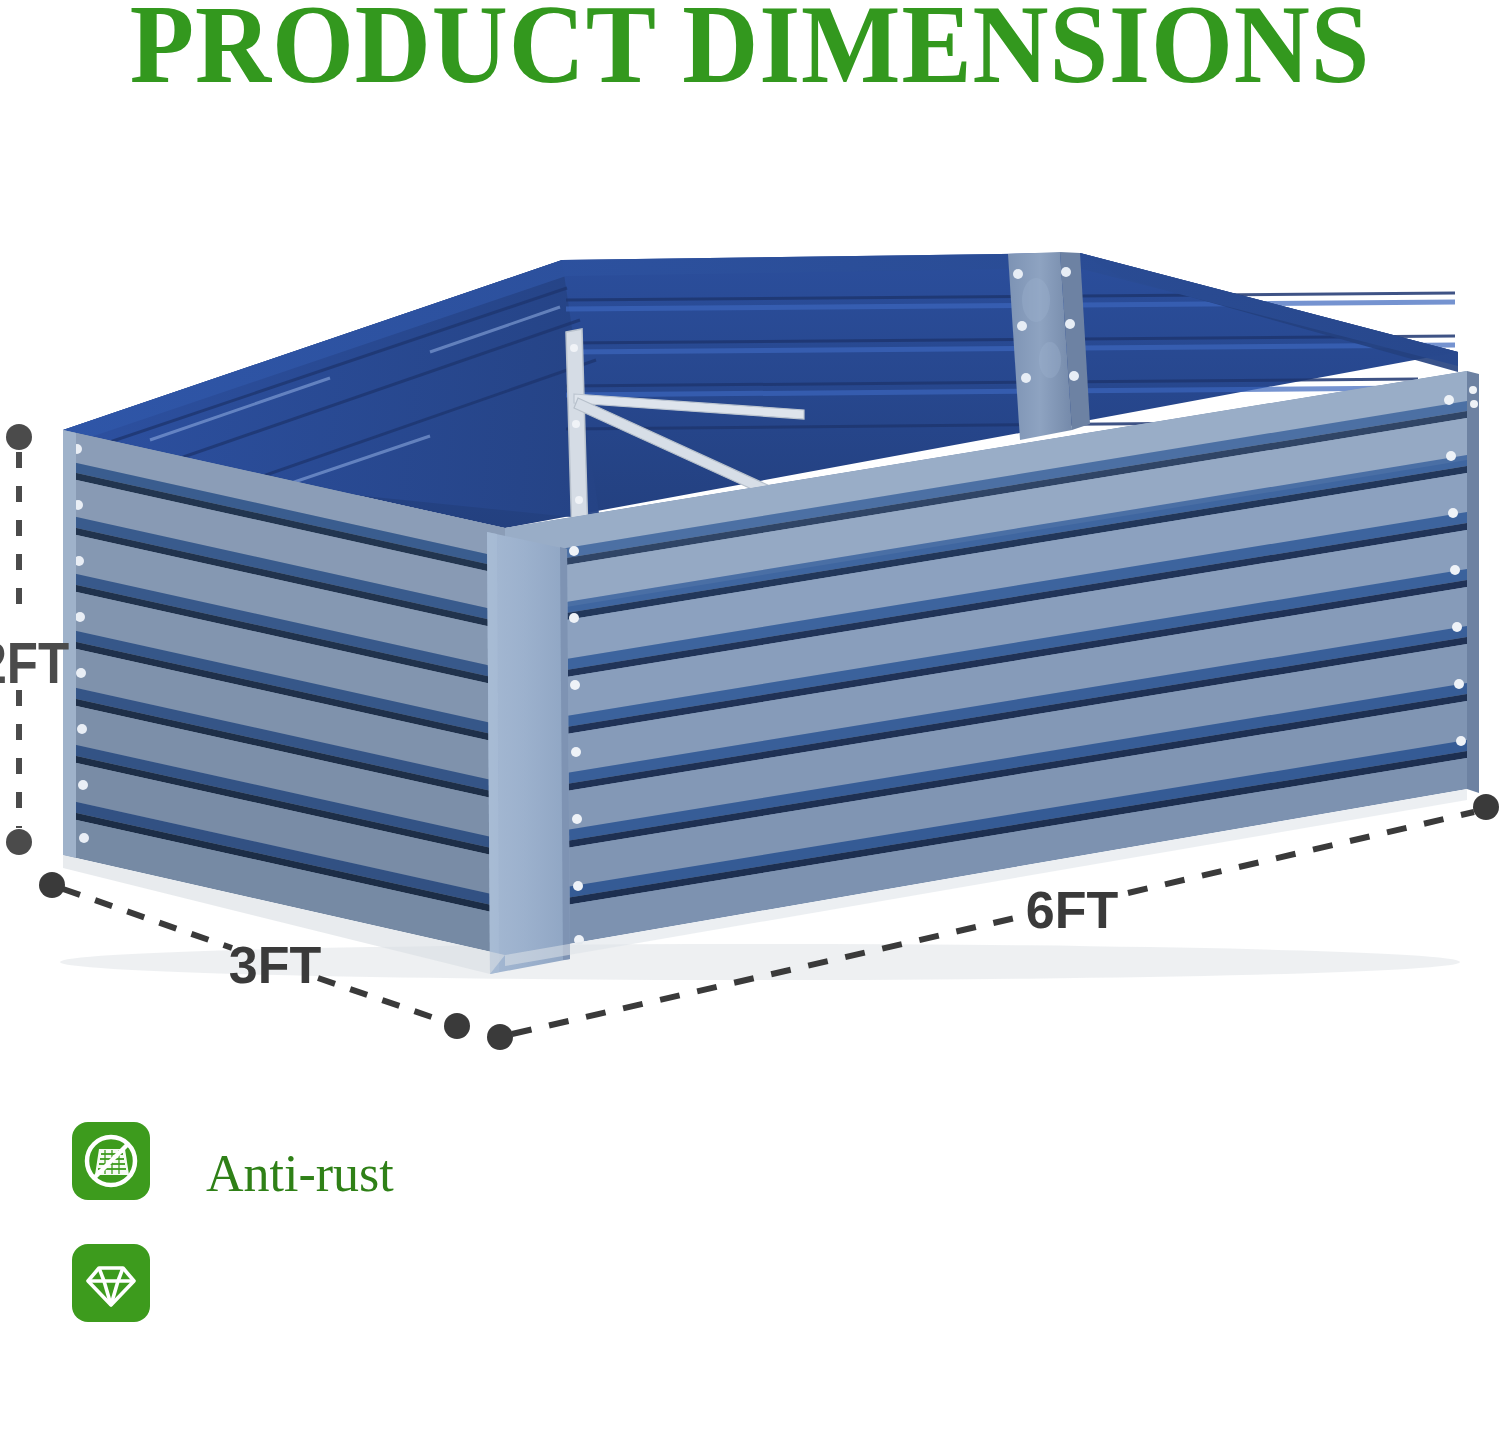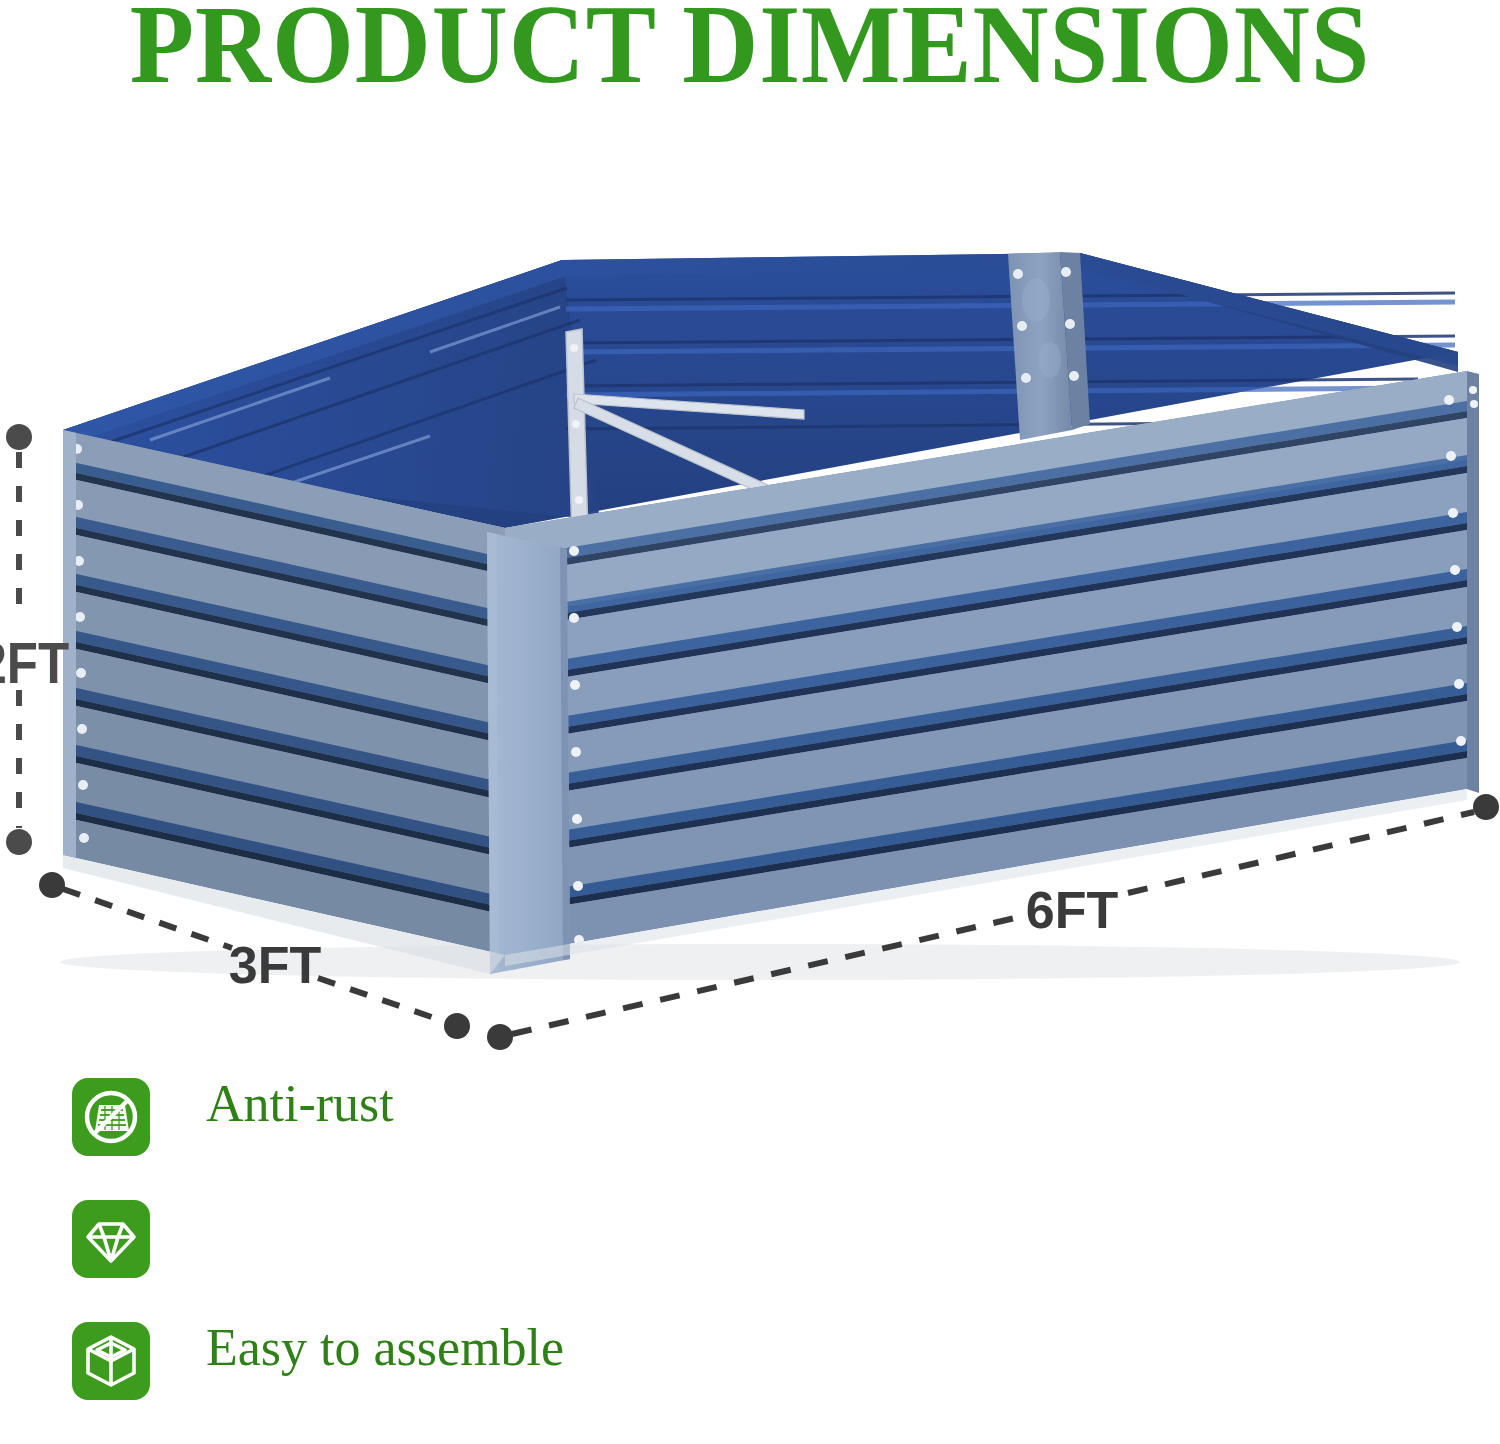--- a/index.html
+++ b/index.html
@@ -53,21 +53,21 @@
 
   
   .features {
     position: absolute;
     left: 56px;
     top: 1078px;
     width: 900px;
   }
   .feature-row {
     display: flex;
-    align-items: flex-start;
+    align-items: flex-end;
     height: 122px;
     padding-left: 16px;
   }
   .feature-icon {
     width: 78px;
     height: 78px;
     min-width: 78px;
     border-radius: 16px;
     background: #3d9b1d;
     display: flex;
@@ -421,30 +421,14 @@
           <path d="M17,14 L22,27"></path>
           <path d="M41,14 L36,27"></path>
 
           <path d="M22,27 L29,51"></path>
           <path d="M36,27 L29,51"></path>
         </g>
       </svg>
     </div>
   </div>
 
-  <div class="feature-row">
-    <div class="feature-icon">
-      <svg width="58" height="58" viewBox="0 0 58 58">
-        <g fill="none" stroke="#ffffff" stroke-width="3.6" stroke-linejoin="round">
-
-          <path d="M29,5 L52,17 L52,41 L29,53 L6,41 L6,17 Z"></path>
-          <path d="M29,5 L29,29"></path>
-          <path d="M6,17 L29,29 L52,17"></path>
-          <path d="M29,29 L29,53"></path>
-
-          <path d="M29,11 L43,18 L29,25 L15,18 Z"></path>
-        </g>
-      </svg>
-    </div>
-    <div class="feature-label">Easy to assemble</div>
-  </div>
 
 </div>
 
 </body></html>

